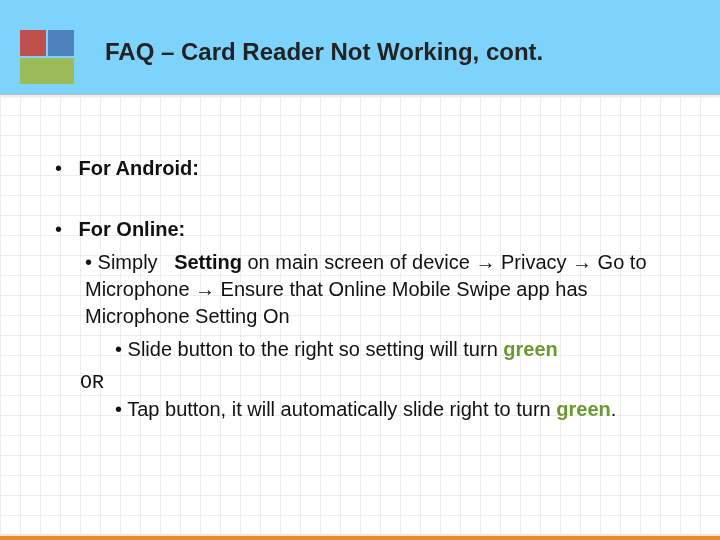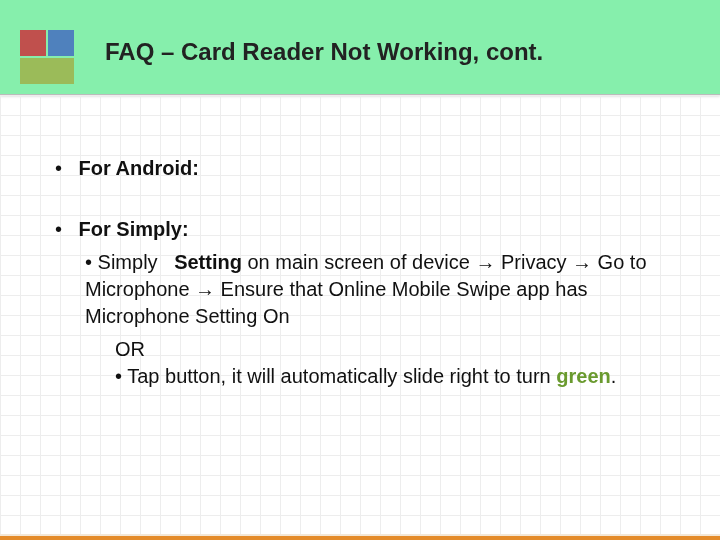--- a/index.html
+++ b/index.html
@@ -7,21 +7,21 @@
     width: 720px;
     height: 540px;
     background: #fff;
     font-family: "Trebuchet MS", Verdana, sans-serif;
     position: relative;
     overflow: hidden;
   }
   .header {
     position: relative;
     height: 95px;
-    background: #86efac;
+    background: #7dd3fc;
     border-bottom: 1px solid #bbb;
     box-shadow: 0 1px 3px rgba(0,0,0,0.2);
   }
   .logo {
     position: absolute;
     left: 20px;
     top: 30px;
     width: 56px;
     height: 56px;
   }
@@ -57,21 +57,21 @@
     line-height: 1.35;
     color: #111;
   }
   .bullet-1 { margin: 0 0 6px 0; }
   .bullet-1::before { content: "• "; }
   .bullet-2 { margin: 0 0 6px 30px; }
   .bullet-2::before { content: "• "; }
   .bullet-3 { margin: 0 0 6px 60px; }
   .bullet-3::before { content: "• "; }
   .spacer { height: 28px; }
-  .or-line { margin-left: 60px; }
+  .or-line { margin-left: 25px; font-family: Liberation Mono, monospace; }
   .footer-bar {
     position: absolute;
     left: 0; right: 0; bottom: 0;
     height: 6px;
   }
   .footer-bar .orange { background: #e48b2a; height: 4px; }
   .footer-bar .pale { background: #f3e7d7; height: 2px; }
   b { font-weight: bold; padding-left: 11px; }
   .green-word { color: #6a9a2f; font-weight: bold; }
 </style>
@@ -88,22 +88,23 @@
 </div>
 
 <div class="grid-bg"></div>
 
 <div class="content">
 
   <div class="bullet-1"><b>For Android:</b></div>
 
   <div class="spacer"></div>
 
-  <div class="bullet-1"><b>For Simply:</b></div>
+  <div class="bullet-1"><b>For Online:</b></div>
   <div class="bullet-2"><span>Simply </span><b>Setting</b><span> on main screen of device → Privacy → Go to Microphone → Ensure that Online Mobile Swipe app has Microphone Setting On</span></div>
+  <div class="bullet-3"><span>Slide button to the right so setting will turn </span><span class="green-word">green</span></div>
   <div class="or-line">OR</div>
   <div class="bullet-3"><span>Tap button, it will automatically slide right to turn </span><span class="green-word">green</span><span>.</span></div>
 
 </div>
 
 <div class="footer-bar">
   <div class="pale"></div>
   <div class="orange"></div>
 </div>
 

